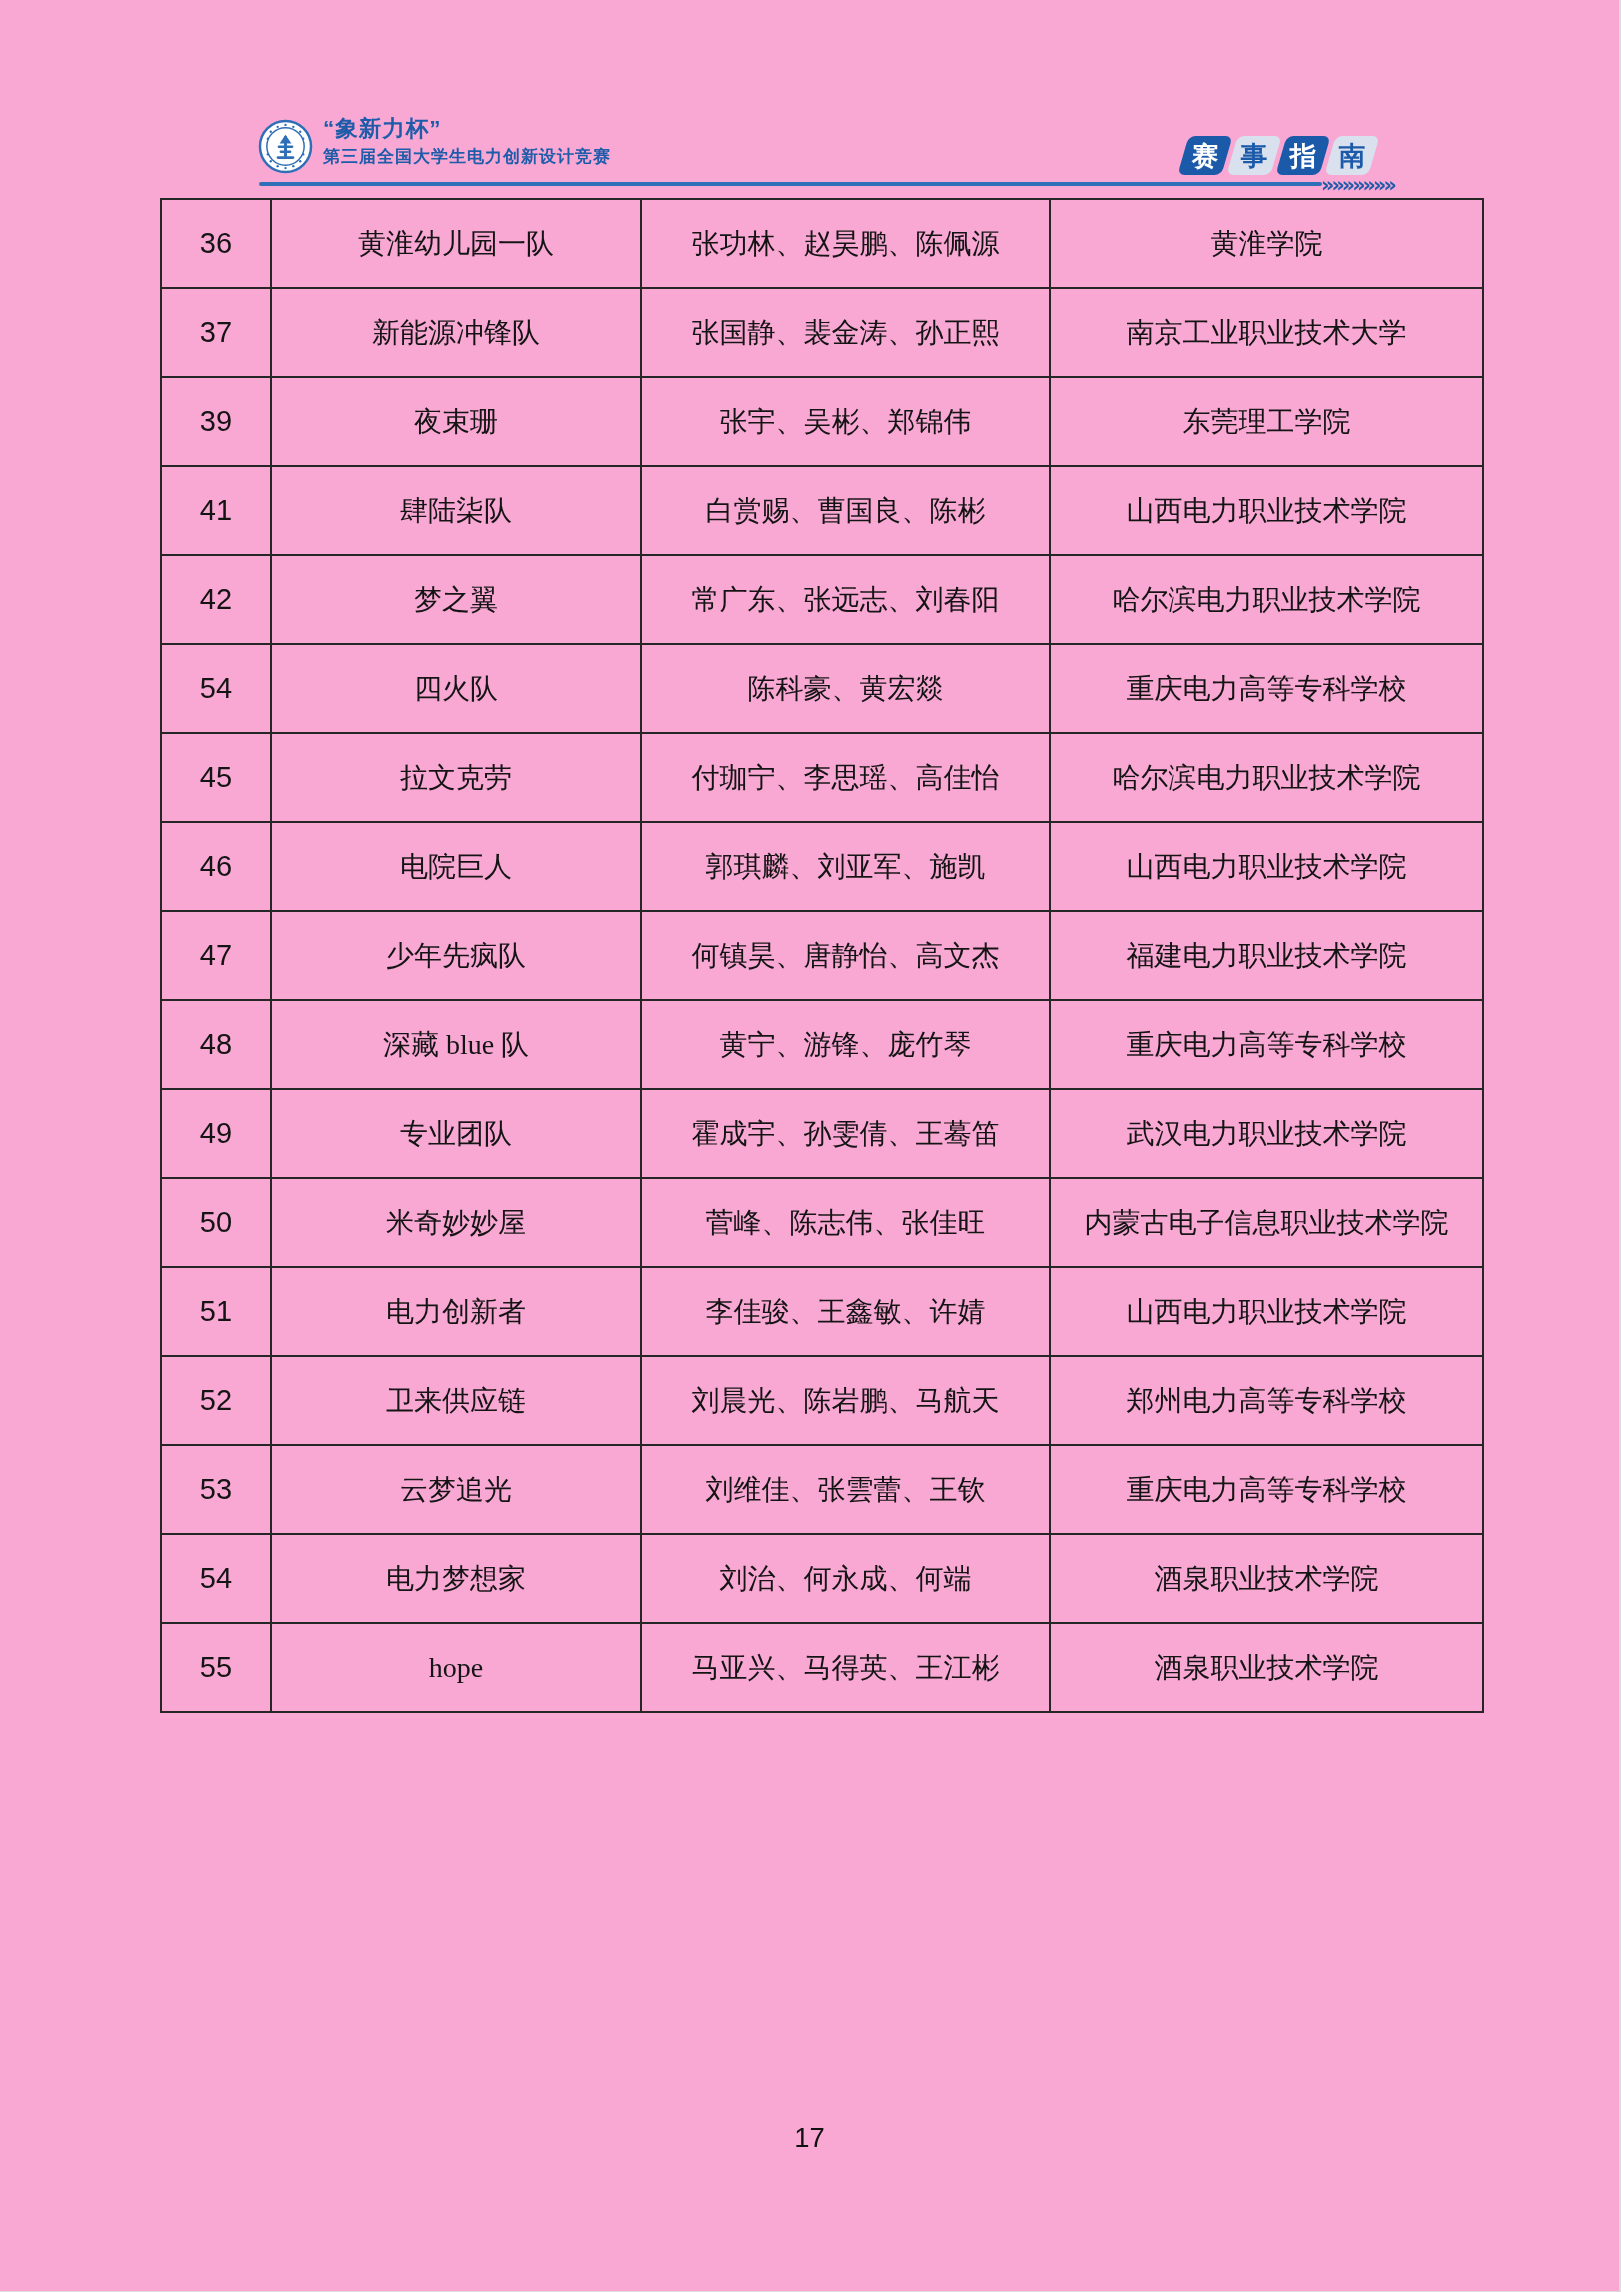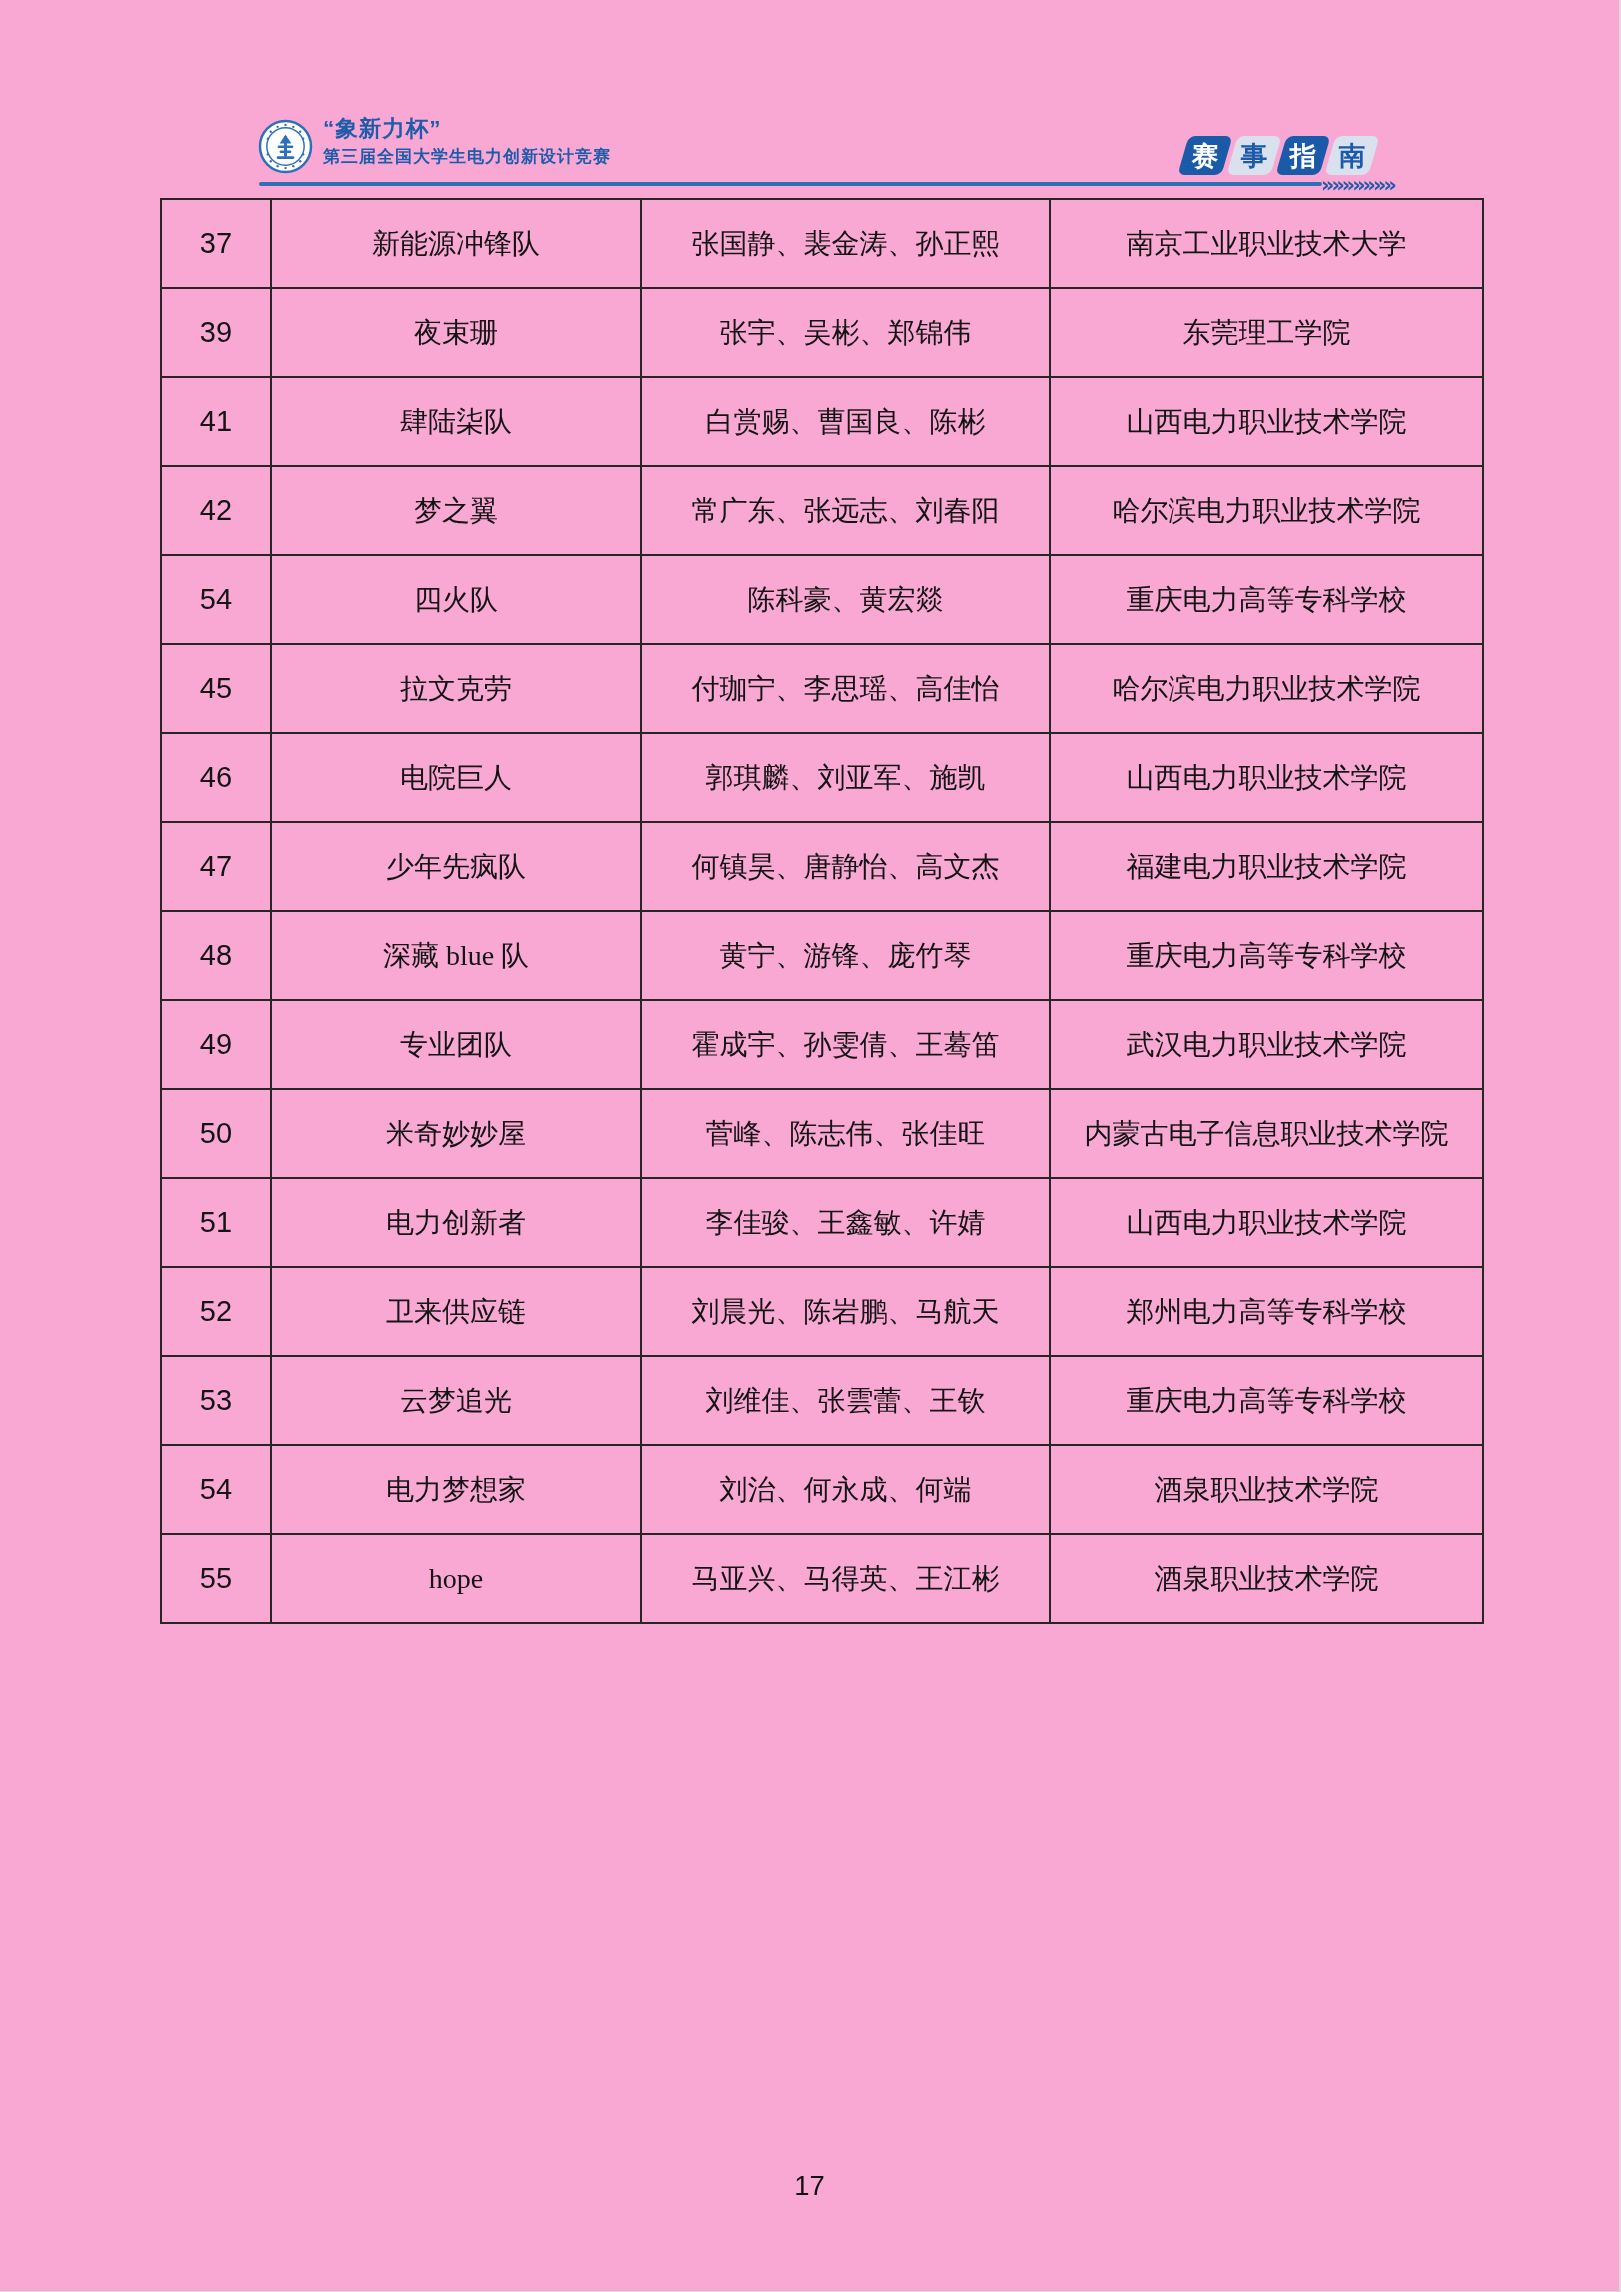--- a/index.html
+++ b/index.html
@@ -58,21 +58,20 @@
   .team-table col.c-no{width:110px;}
   .team-table col.c-team{width:370px;}
   .team-table col.c-members{width:409px;}
   .team-table col.c-school{width:433px;}
   .team-table td.col-no{font-family:"Liberation Sans","DejaVu Sans",sans-serif;font-size:29px;}
   
   .page-number{
     position:absolute;left:0;top:2122px;width:100%;
     text-align:center;font-size:27.4px;color:#111111;
     font-family:"Liberation Sans","DejaVu Sans",sans-serif;
-    margin-top:48px;
   }
 </style>
 </head>
 <body>
 
 <div class="page">
 
   <div class="header">
 
     <div class="logo-wrap">
@@ -129,20 +128,26 @@
 
   <table class="team-table">
     <colgroup>
       <col class="c-no">
         <col class="c-team">
         <col class="c-members">
         <col class="c-school">
     </colgroup>
     <tbody>
         <tr>
+          <td class="col-no">36</td>
+          <td class="col-team">黄淮幼儿园一队</td>
+          <td class="col-members">张功林、赵昊鹏、陈佩源</td>
+          <td class="col-school">黄淮学院</td>
+        </tr>
+        <tr>
           <td class="col-no">37</td>
           <td class="col-team">新能源冲锋队</td>
           <td class="col-members">张国静、裴金涛、孙正熙</td>
           <td class="col-school">南京工业职业技术大学</td>
         </tr>
         <tr>
           <td class="col-no">39</td>
           <td class="col-team">夜束珊</td>
           <td class="col-members">张宇、吴彬、郑锦伟</td>
           <td class="col-school">东莞理工学院</td>

